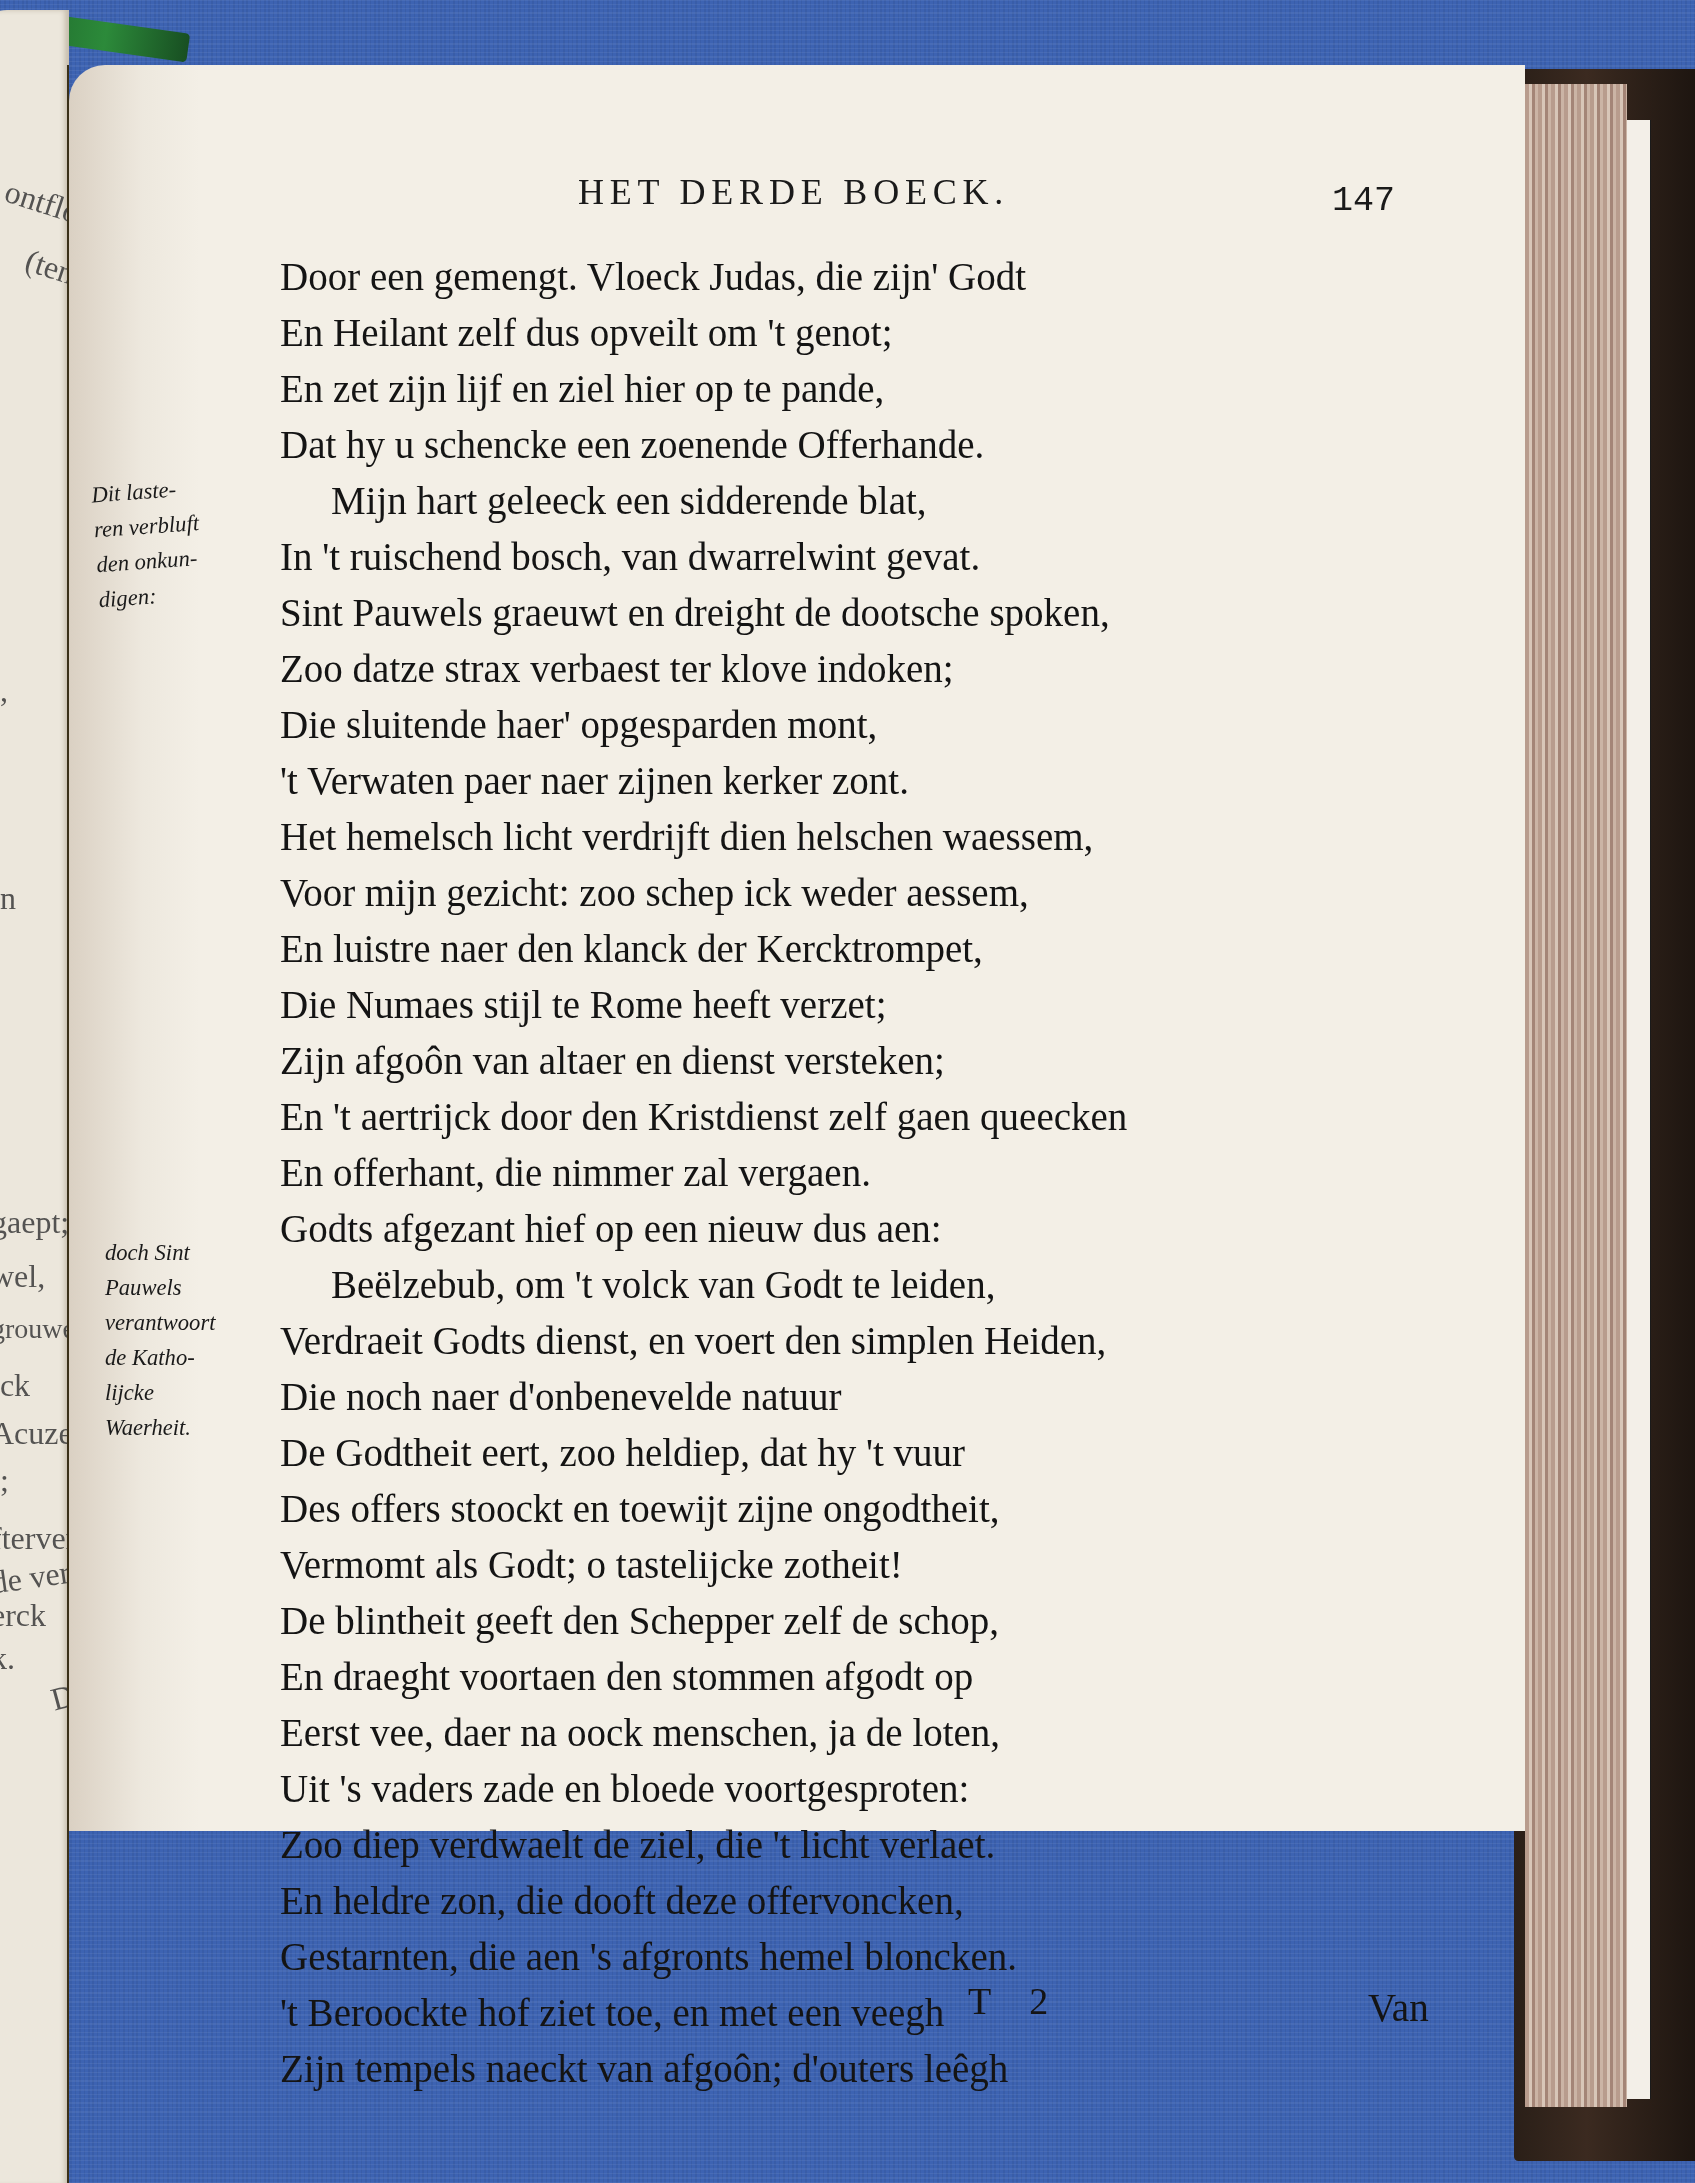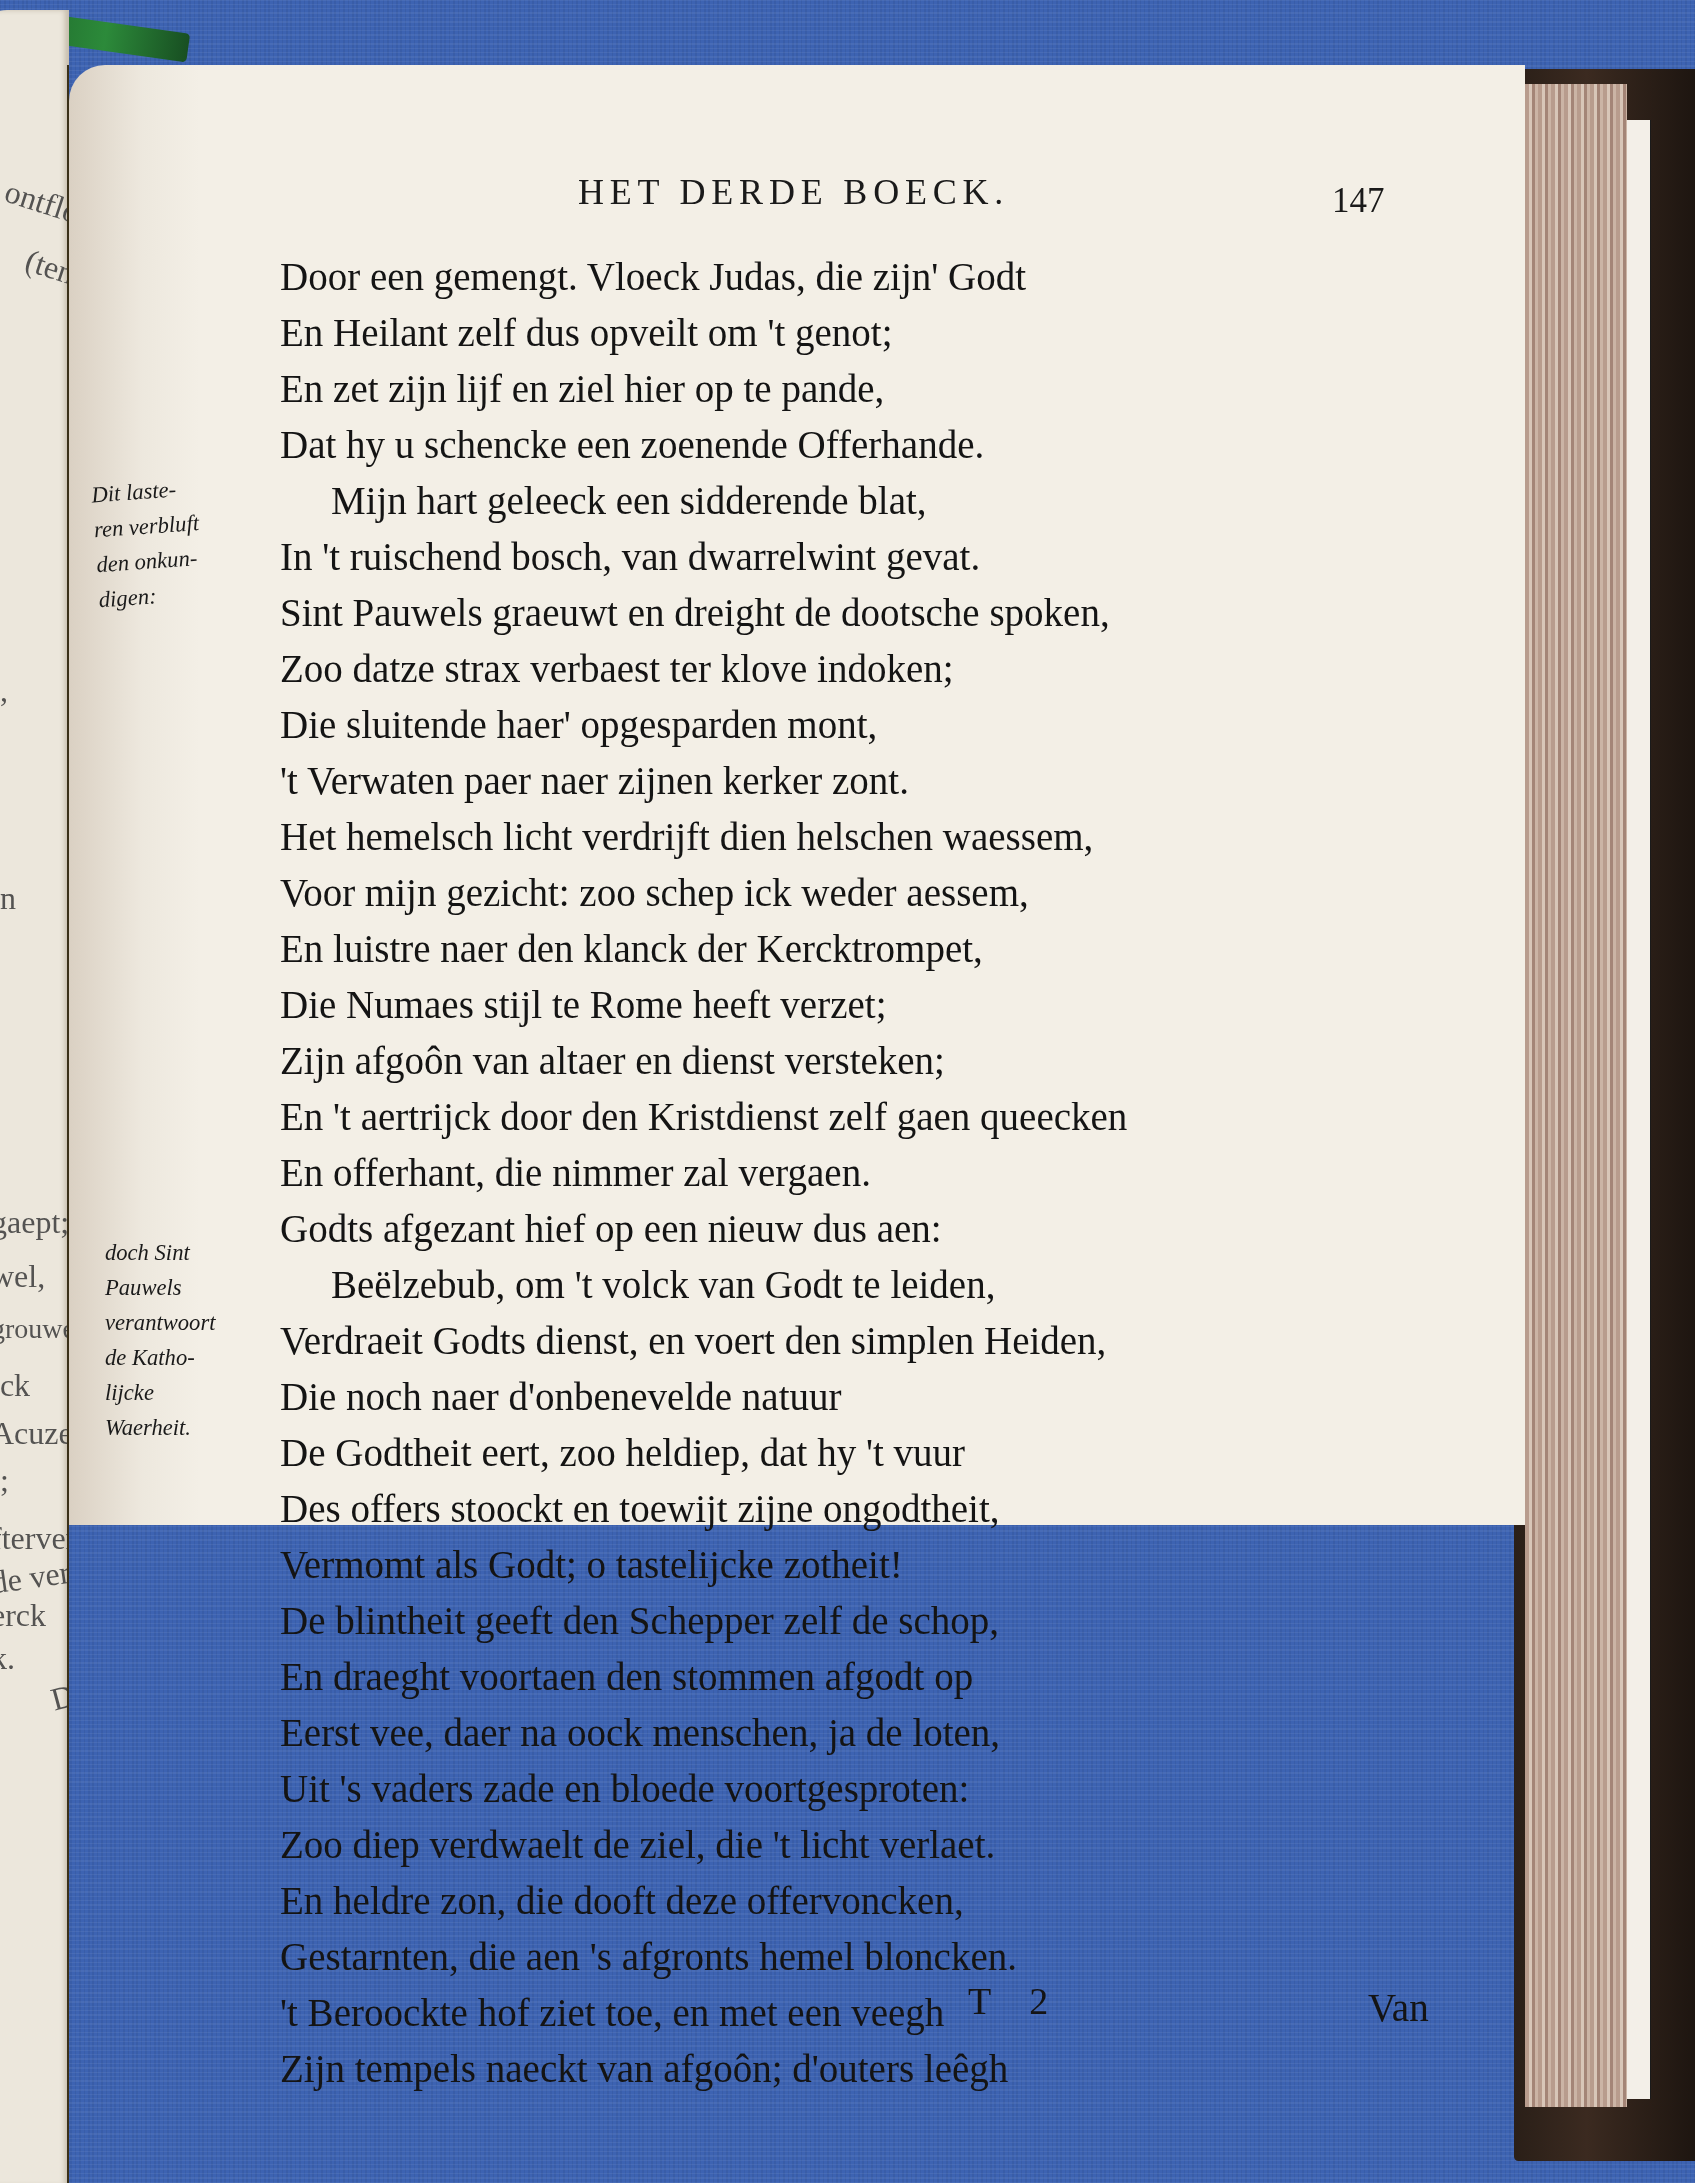--- a/index.html
+++ b/index.html
@@ -37,33 +37,33 @@
   }
   .left-frag {
     position: absolute; font-family: "Liberation Serif", serif; font-size: 32px;
     color: #3a3a3a; white-space: nowrap; opacity: 0.85;
   }
   .gutter {
     position: absolute; left: 67px; top: 65px; width: 2.2px; height: 2118px;
     background: #3a3018;
   }
   .page {
-    position: absolute; left: 69px; top: 65px; width: 1456px; height: 1460px;
+    position: absolute; left: 69px; top: 65px; width: 1456px; height: 1766px;
     background: #f3efe6;
     background-image: linear-gradient(90deg, rgba(130,100,70,0.22) 0, rgba(130,100,70,0.05) 73px, transparent 131px);
     border-radius: 36px 0 0 0;
   }
   .running-head {
     position: absolute; left: 509px; top: 106px;
     font-family: "Liberation Serif", serif; font-size: 36px; letter-spacing: 5.8px;
     color: #1a1a1a;
   }
   .page-number {
     position: absolute; left: 1263px; top: 116px;
-    font-family: Liberation Serif, serif; font-size: 35px; color: #1a1a1a;
+    font-family: Liberation Mono, monospace; font-size: 35px; color: #1a1a1a;
   }
   .verse {
     position: absolute; left: 211px; top: 184px; width: 1164px;
     font-family: "Liberation Serif", serif; font-size: 39px; color: #141414;
     line-height: 56px;
   }
   .verse .line { white-space: nowrap; display: block; }
   .verse .indent { padding-left: 51px; }
   .margin-note {
     position: absolute; font-family: "Liberation Serif", serif; font-style: italic;

